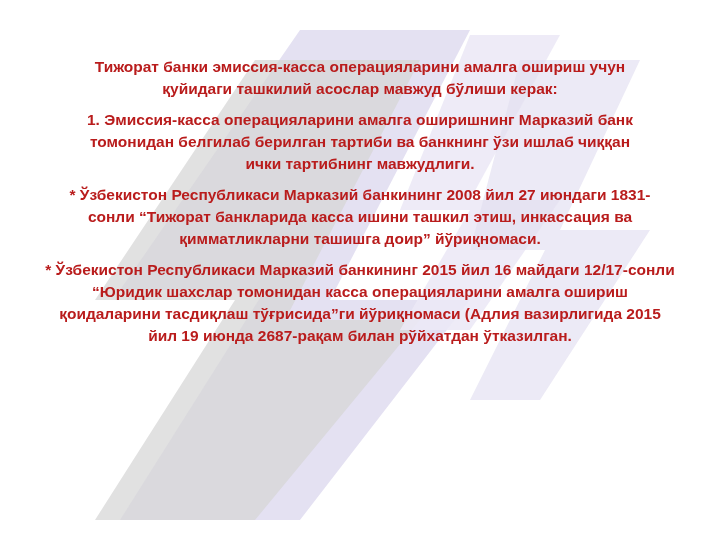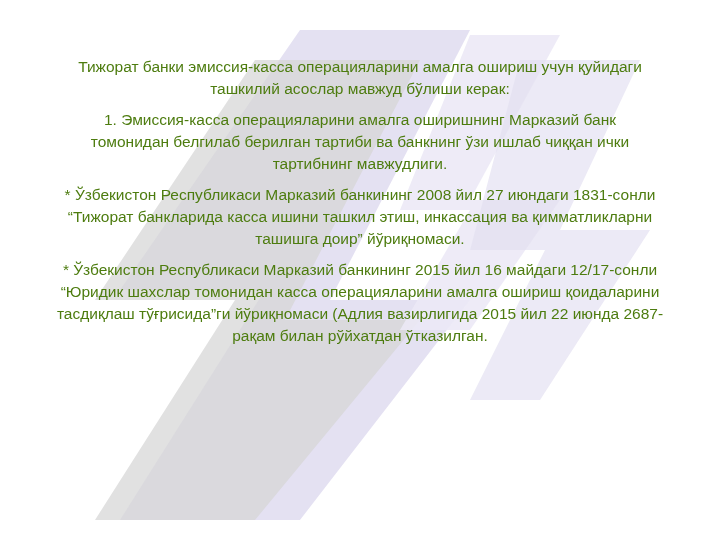--- a/index.html
+++ b/index.html
@@ -34,23 +34,24 @@
     position: relative;
     z-index: 2;
     padding: 56px 26px 0 26px;
     box-sizing: border-box;
     width: 720px;
   }
   .para {
     text-align: center;
     font-size: 15.5px;
     line-height: 1.42;
-    color: #4d7c0f;
+    color: #b91c1c;
     margin: 0 0 9px 0;
     padding: 0 14px;
+    font-weight: bold;
   }
   .para.p1 { padding: 0 52px; }
   .para.p2 { padding: 0 44px; text-align: center; }
   .para.p3 { padding: 0 38px; }
   .para.p4 { padding: 0 18px; }
 </style>
 </head>
 <body>
 
 <div class="slide">
@@ -61,16 +62,16 @@
       <path d="M255 60 L420 60 L285 320 L420 320 L255 520 L95 520 L235 300 L95 300 Z" fill="#b5b5b5" opacity="0.75"></path>
       <path d="M470 35 L560 35 L470 200 L560 200 L470 330 L400 330 L470 210 L400 210 Z" fill="#ddd8ef" opacity="0.9"></path>
       <path d="M520 60 L640 60 L560 230 L650 230 L540 400 L470 400 L545 250 L470 250 Z" fill="#cdc7e6" opacity="0.7"></path>
     </g>
   </svg>
 
   <div class="content">
     <p class="para p1">Тижорат банки эмиссия-касса операцияларини амалга ошириш учун қуйидаги ташкилий асослар мавжуд бўлиши керак:</p>
     <p class="para p2">1. Эмиссия-касса операцияларини амалга оширишнинг Марказий банк томонидан белгилаб берилган тартиби ва банкнинг ўзи ишлаб чиққан ички тартибнинг мавжудлиги.</p>
     <p class="para p3">* Ўзбекистон Республикаси Марказий банкининг 2008 йил 27 июндаги 1831-сонли “Тижорат банкларида касса ишини ташкил этиш, инкассация ва қимматликларни ташишга доир” йўриқномаси.</p>
-    <p class="para p4">* Ўзбекистон Республикаси Марказий банкининг 2015 йил 16 майдаги 12/17-сонли “Юридик шахслар томонидан касса операцияларини амалга ошириш қоидаларини тасдиқлаш тўғрисида”ги йўриқномаси (Адлия вазирлигида 2015 йил 22 июнда 2687-рақам билан рўйхатдан ўтказилган.</p>
+    <p class="para p4">* Ўзбекистон Республикаси Марказий банкининг 2015 йил 16 майдаги 12/17-сонли “Юридик шахслар томонидан касса операцияларини амалга ошириш қоидаларини тасдиқлаш тўғрисида”ги йўриқномаси (Адлия вазирлигида 2015 йил 19 июнда 2687-рақам билан рўйхатдан ўтказилган.</p>
   </div>
 
 </div>
 
 </body></html>

